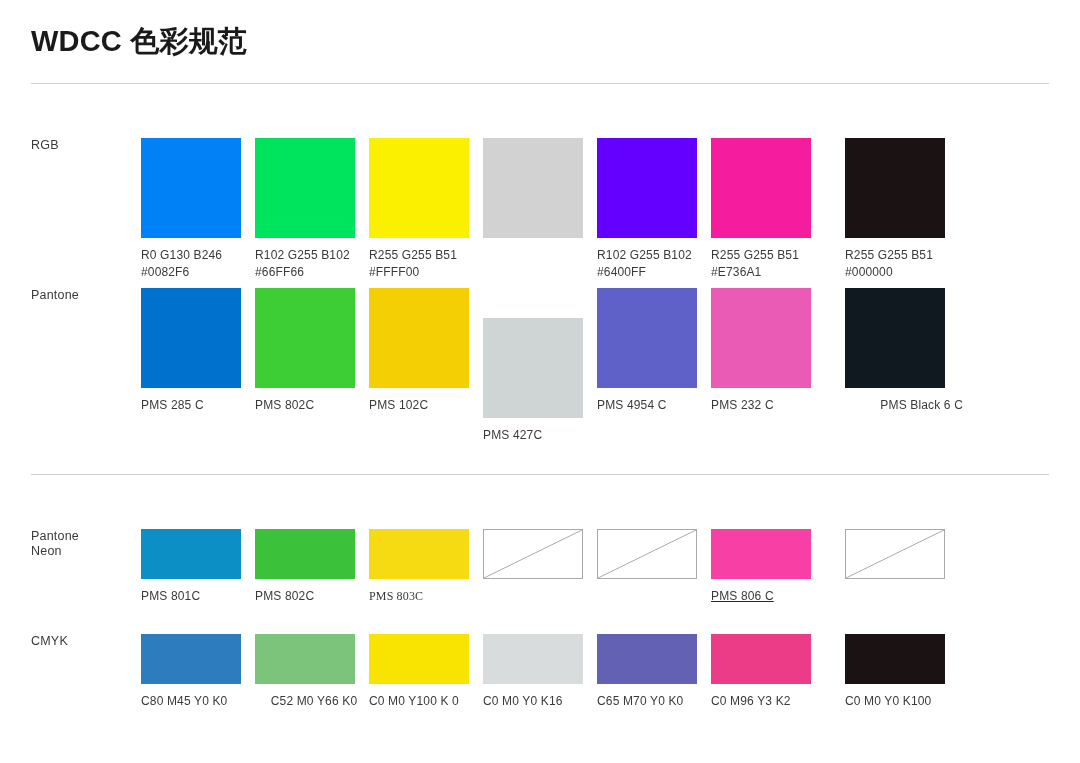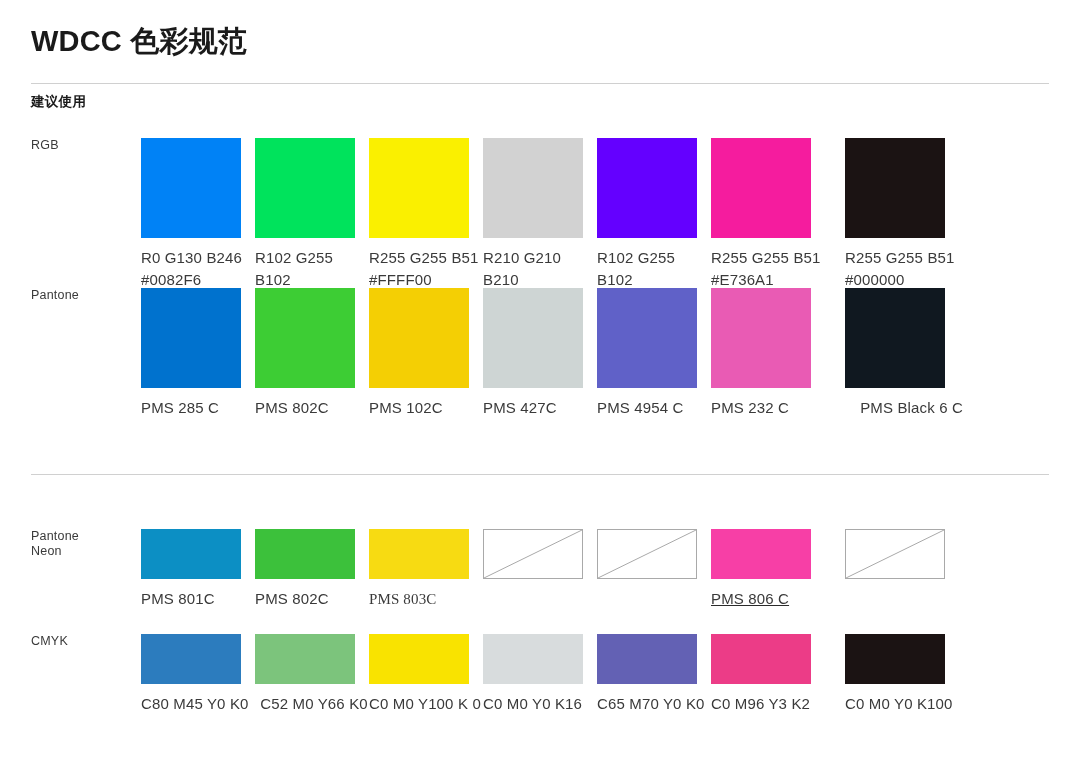--- a/index.html
+++ b/index.html
@@ -48,57 +48,54 @@
   .chip.short { height:50px; }
 
   .chip.empty {
     background:#ffffff;
     border:1px solid #a9a9a9;
     position:relative;
   }
   .chip.empty svg { position:absolute; inset:0; width:100%; height:100%; }
 
   .caption {
-    font-size:15px; color:#3a3a3a; line-height:22px;
+    font-size:12px; color:#3a3a3a; line-height:17px;
     letter-spacing:0.15px; white-space:pre-line;
     margin-top:9px; width:118px;
   }
 </style>
 </head>
 <body>
 
 <div class="page">
 
   <h1 class="page-title">WDCC 色彩规范</h1>
 
   <div class="section" id="section-0" style="top: 83px;">
     <hr class="rule">
-    <div class="section-title">建议使用</div>
   <div class="row" style="top: 55px;">
         <div class="row-label">RGB</div>
         <div class="swatches">
           <div class="cell" style="left: 0px;">
             <div class="chip tall" style="background: rgb(0, 130, 246);"></div>
             <div class="caption">R0 G130 B246
 #0082F6</div>
           </div>
           <div class="cell" style="left: 114px;">
             <div class="chip tall" style="background: rgb(0, 227, 92);"></div>
             <div class="caption">R102 G255 B102
 #66FF66</div>
           </div>
           <div class="cell" style="left: 228px;">
             <div class="chip tall" style="background: rgb(250, 240, 0);"></div>
             <div class="caption">R255 G255 B51
 #FFFF00</div>
           </div>
           <div class="cell" style="left: 342px;">
             <div class="chip tall" style="background: rgb(210, 210, 210);"></div>
-            <div class="caption">R210 G210 B210
-D2D2D2</div>
           </div>
           <div class="cell" style="left: 456px;">
             <div class="chip tall" style="background: rgb(100, 0, 255);"></div>
             <div class="caption">R102 G255 B102
 #6400FF</div>
           </div>
           <div class="cell" style="left: 570px;">
             <div class="chip tall" style="background: rgb(245, 28, 158);"></div>
             <div class="caption">R255 G255 B51
 #E736A1</div>
@@ -118,21 +115,21 @@
             <div class="caption">PMS 285 C</div>
           </div>
           <div class="cell" style="left: 114px;">
             <div class="chip tall" style="background: rgb(61, 205, 52);"></div>
             <div class="caption">PMS 802C</div>
           </div>
           <div class="cell" style="left: 228px;">
             <div class="chip tall" style="background: rgb(244, 207, 4);"></div>
             <div class="caption">PMS 102C</div>
           </div>
-          <div class="cell" style="left: 342px;">
+          <div class="cell" style="left: 342px; margin-top: 30px;">
             <div class="chip tall" style="background: rgb(206, 213, 212);"></div>
             <div class="caption">PMS 427C</div>
           </div>
           <div class="cell" style="left: 456px;">
             <div class="chip tall" style="background: rgb(96, 97, 200);"></div>
             <div class="caption">PMS 4954 C</div>
           </div>
           <div class="cell" style="left: 570px;">
             <div class="chip tall" style="background: rgb(233, 91, 180);"></div>
             <div class="caption">PMS 232 C</div>

